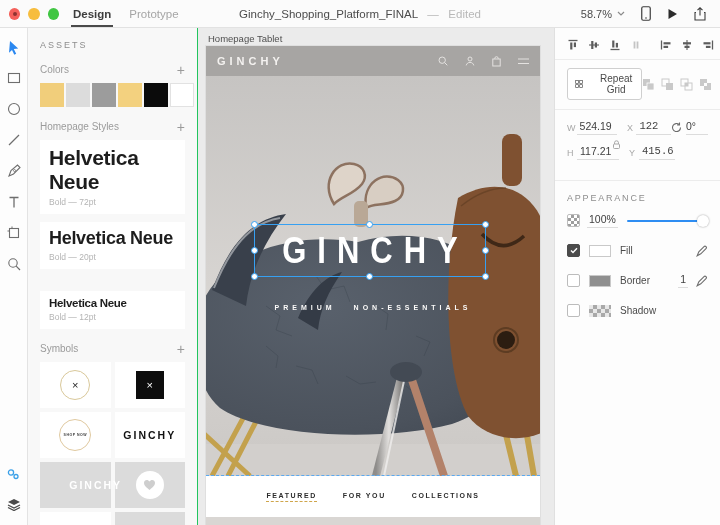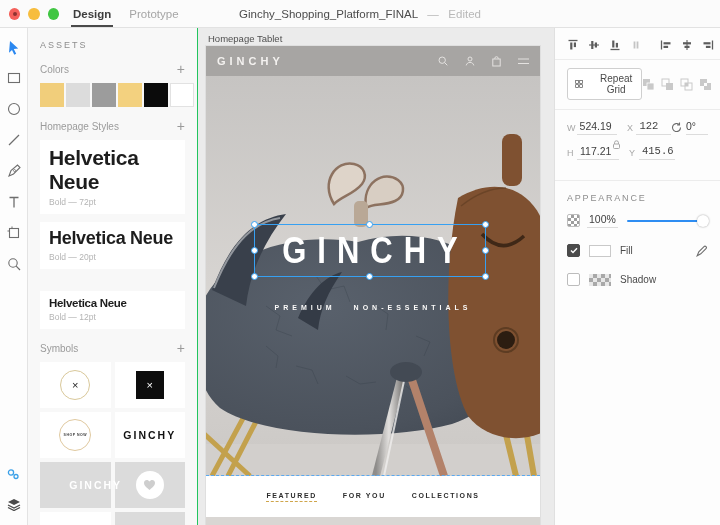--- a/index.html
+++ b/index.html
@@ -34,21 +34,21 @@
   .tools { width:28px; background:#fdfdfd; border-right:1px solid #e3e3e3;
     display:flex; flex-direction:column; align-items:center; padding-top:10px; gap:13px; }
   .tool { width:18px; height:18px; display:flex; align-items:center; justify-content:center; color:#6e6e6e; }
   .tools .spacer { flex:1; }
   .tools .bottom-group { display:flex; flex-direction:column; gap:12px; margin-bottom:12px; align-items:center; }
 
   
   .assets { width:170px; background:#f8f8f8; border-right:1px solid #22c55e;
     padding:12px 12px 0 12px; overflow:hidden; font-size:10px; }
   .assets-header { font-size:9px; letter-spacing:2px; color:#8d8d8d; margin-bottom:14px; }
-  .sec-row { display:flex; align-items:flex-start; justify-content:space-between; margin-bottom:8px; }
+  .sec-row { display:flex; align-items:flex-end; justify-content:space-between; margin-bottom:8px; }
   .sec-label { color:#9b9b9b; font-size:10px; }
   .plus { color:#9a9a9a; font-size:14px; font-weight:300; line-height:10px; cursor:default; }
   .swatches { display:flex; gap:2px; margin-bottom:14px; }
   .swatch { width:24px; height:24px; flex:0 0 24px; }
   .swatch.white-border { border:1px solid #e2e2e2; }
   .cs-card { background:#fff; padding:6px 9px 7px 9px; margin-bottom:4px;margin-top:8px; }
   .cs-name { color:#1d1d1d; font-weight:bold; letter-spacing:-0.3px; }
   .cs-72 { font-size:21px; } .cs-20 { font-size:18px; } .cs-12 { font-size:11.5px; }
   .cs-meta { color:#b4b4b4; font-size:8.5px; margin-top:3px; }
   .cs-gap { height:10px; }
@@ -150,20 +150,45 @@
     </div>
     <div class="tabs">
       <span class="tab active">Design</span>
       <span class="tab">Prototype</span>
     </div>
     <div class="doc-title">
       <span>Ginchy_Shopping_Platform_FINAL</span>
       <span class="dim">&nbsp;&nbsp;</span><span class="dim">—</span><span class="dim">&nbsp;&nbsp;</span>
       <span class="dim">Edited</span>
     </div>
+    <div class="tb-right">
+      <div class="zoom-ctl">
+        <span>58.7%</span>
+        <svg width="8" height="5" viewBox="0 0 8 5">
+            <path d="M1 1l3 3 3-3" stroke="#8b8b8b" fill="none" stroke-width="1.2"></path>
+          </svg>
+      </div>
+      <span class="tb-icon">
+        <svg width="10" height="15" viewBox="0 0 10 15">
+            <rect x="0.75" y="0.75" width="8.5" height="13.5" rx="1.5" fill="none" stroke="#3c3c3c" stroke-width="1.2"></rect>
+            <circle cx="5" cy="12" r="0.8" fill="#3c3c3c"></circle>
+          </svg>
+      </span>
+      <span class="tb-icon">
+        <svg width="11" height="12" viewBox="0 0 11 12">
+            <path d="M1.5 1l8.5 5-8.5 5z" fill="#2b2b2b"></path>
+          </svg>
+      </span>
+      <span class="tb-icon">
+        <svg width="12" height="14" viewBox="0 0 12 14">
+            <path d="M2 5.5H1v7.5h10V5.5h-1" fill="none" stroke="#3c3c3c" stroke-width="1.1"></path>
+            <path d="M6 8.5V1.2M3.5 3.2L6 0.8l2.5 2.4" fill="none" stroke="#3c3c3c" stroke-width="1.1"></path>
+          </svg>
+      </span>
+    </div>
   </div>
 
   <div class="main">
 
     <div class="tools">
       <span class="tool">
         <svg width="14" height="15" viewBox="0 0 14 15">
             <path d="M3 1l8.2 7.6-4.4.5 2.4 4.7-1.9 1-2.3-4.8L2 12.7z" fill="#2b88f0"></path>
           </svg>
       </span>
@@ -563,20 +588,31 @@
         </span>
         <span class="chip fill"></span>
         <span class="a-label">Fill</span>
         <span class="a-right">
           <svg width="12" height="12" viewBox="0 0 12 12">
               <path d="M1.2 10.8l1.6-4L8 1.6a1.4 1.4 0 012 2L4.8 8.8z" fill="none" stroke="#6e6e6e" stroke-width="1.1"></path>
             </svg>
         </span>
       </div>
 
+      <div class="a-row">
+        <span class="cb"></span>
+        <span class="chip border-chip"></span>
+        <span class="a-label">Border</span>
+        <span class="a-right">
+          <span class="op-val" style="margin-left:0">1</span>
+          <svg width="12" height="12" viewBox="0 0 12 12">
+              <path d="M1.2 10.8l1.6-4L8 1.6a1.4 1.4 0 012 2L4.8 8.8z" fill="none" stroke="#6e6e6e" stroke-width="1.1"></path>
+            </svg>
+        </span>
+      </div>
 
       <div class="a-row">
         <span class="cb"></span>
         <span class="chip shadow-chip"></span>
         <span class="a-label">Shadow</span>
       </div>
 
 
     </div>
   </div>

